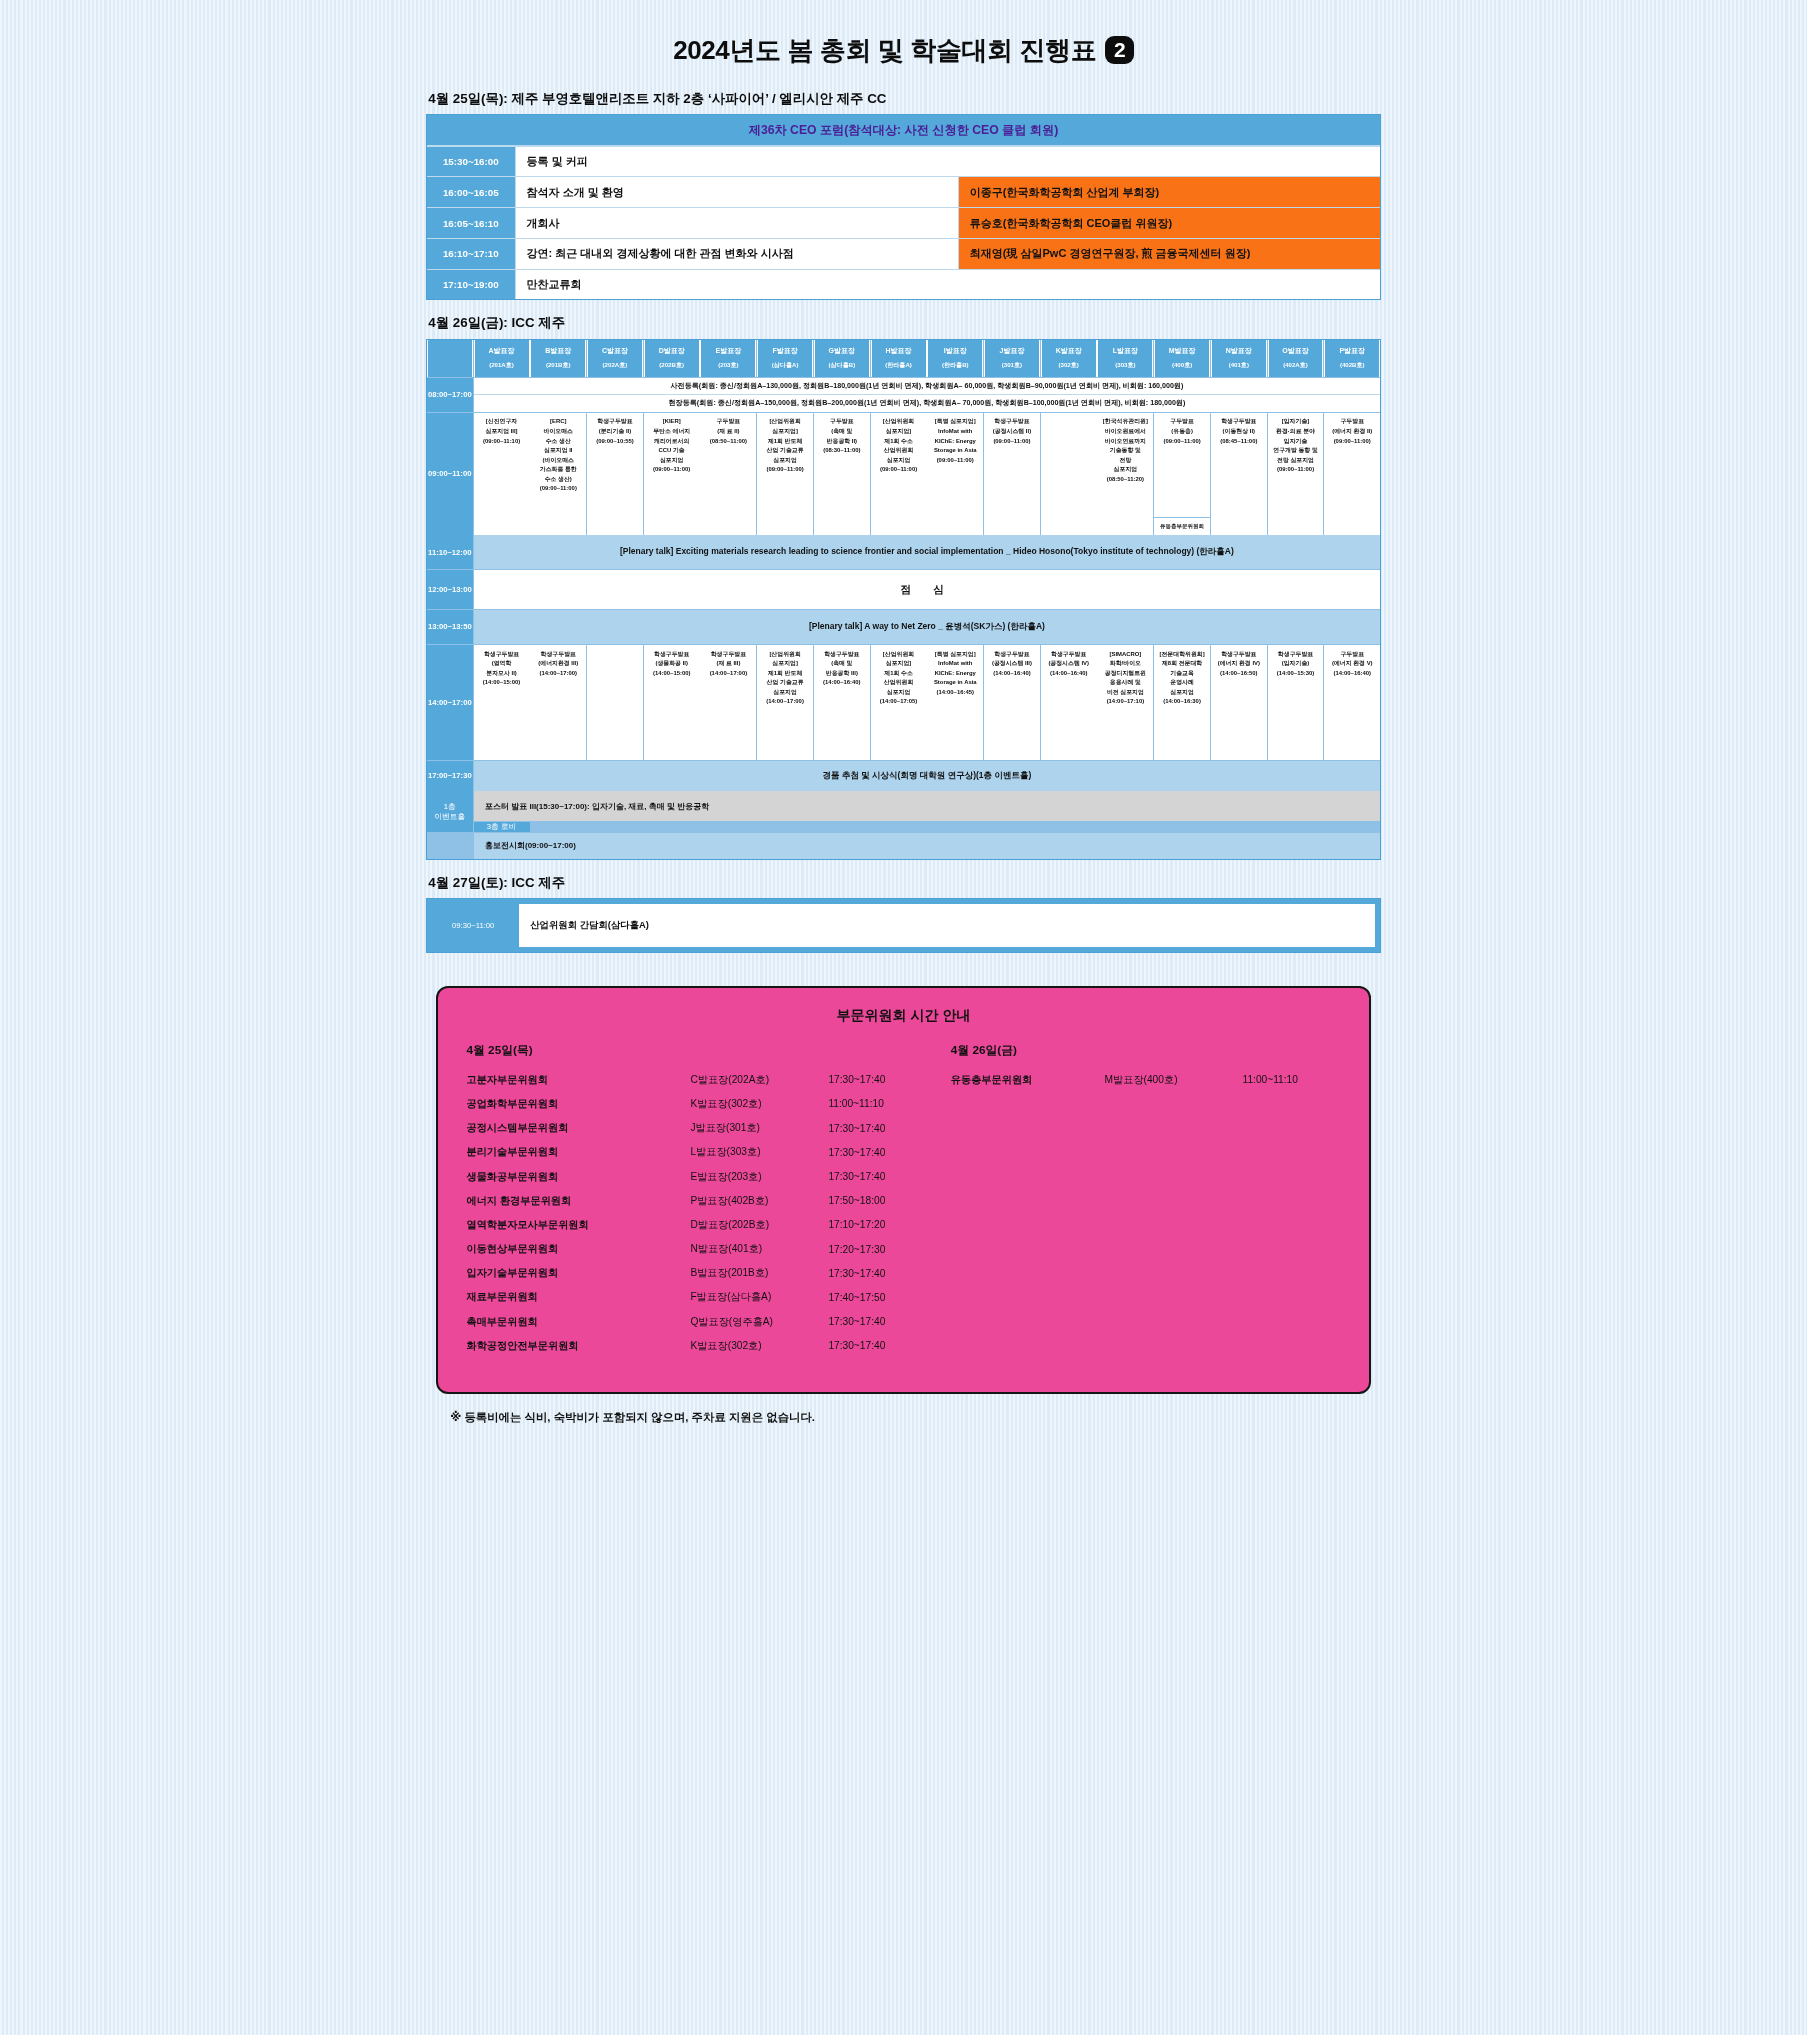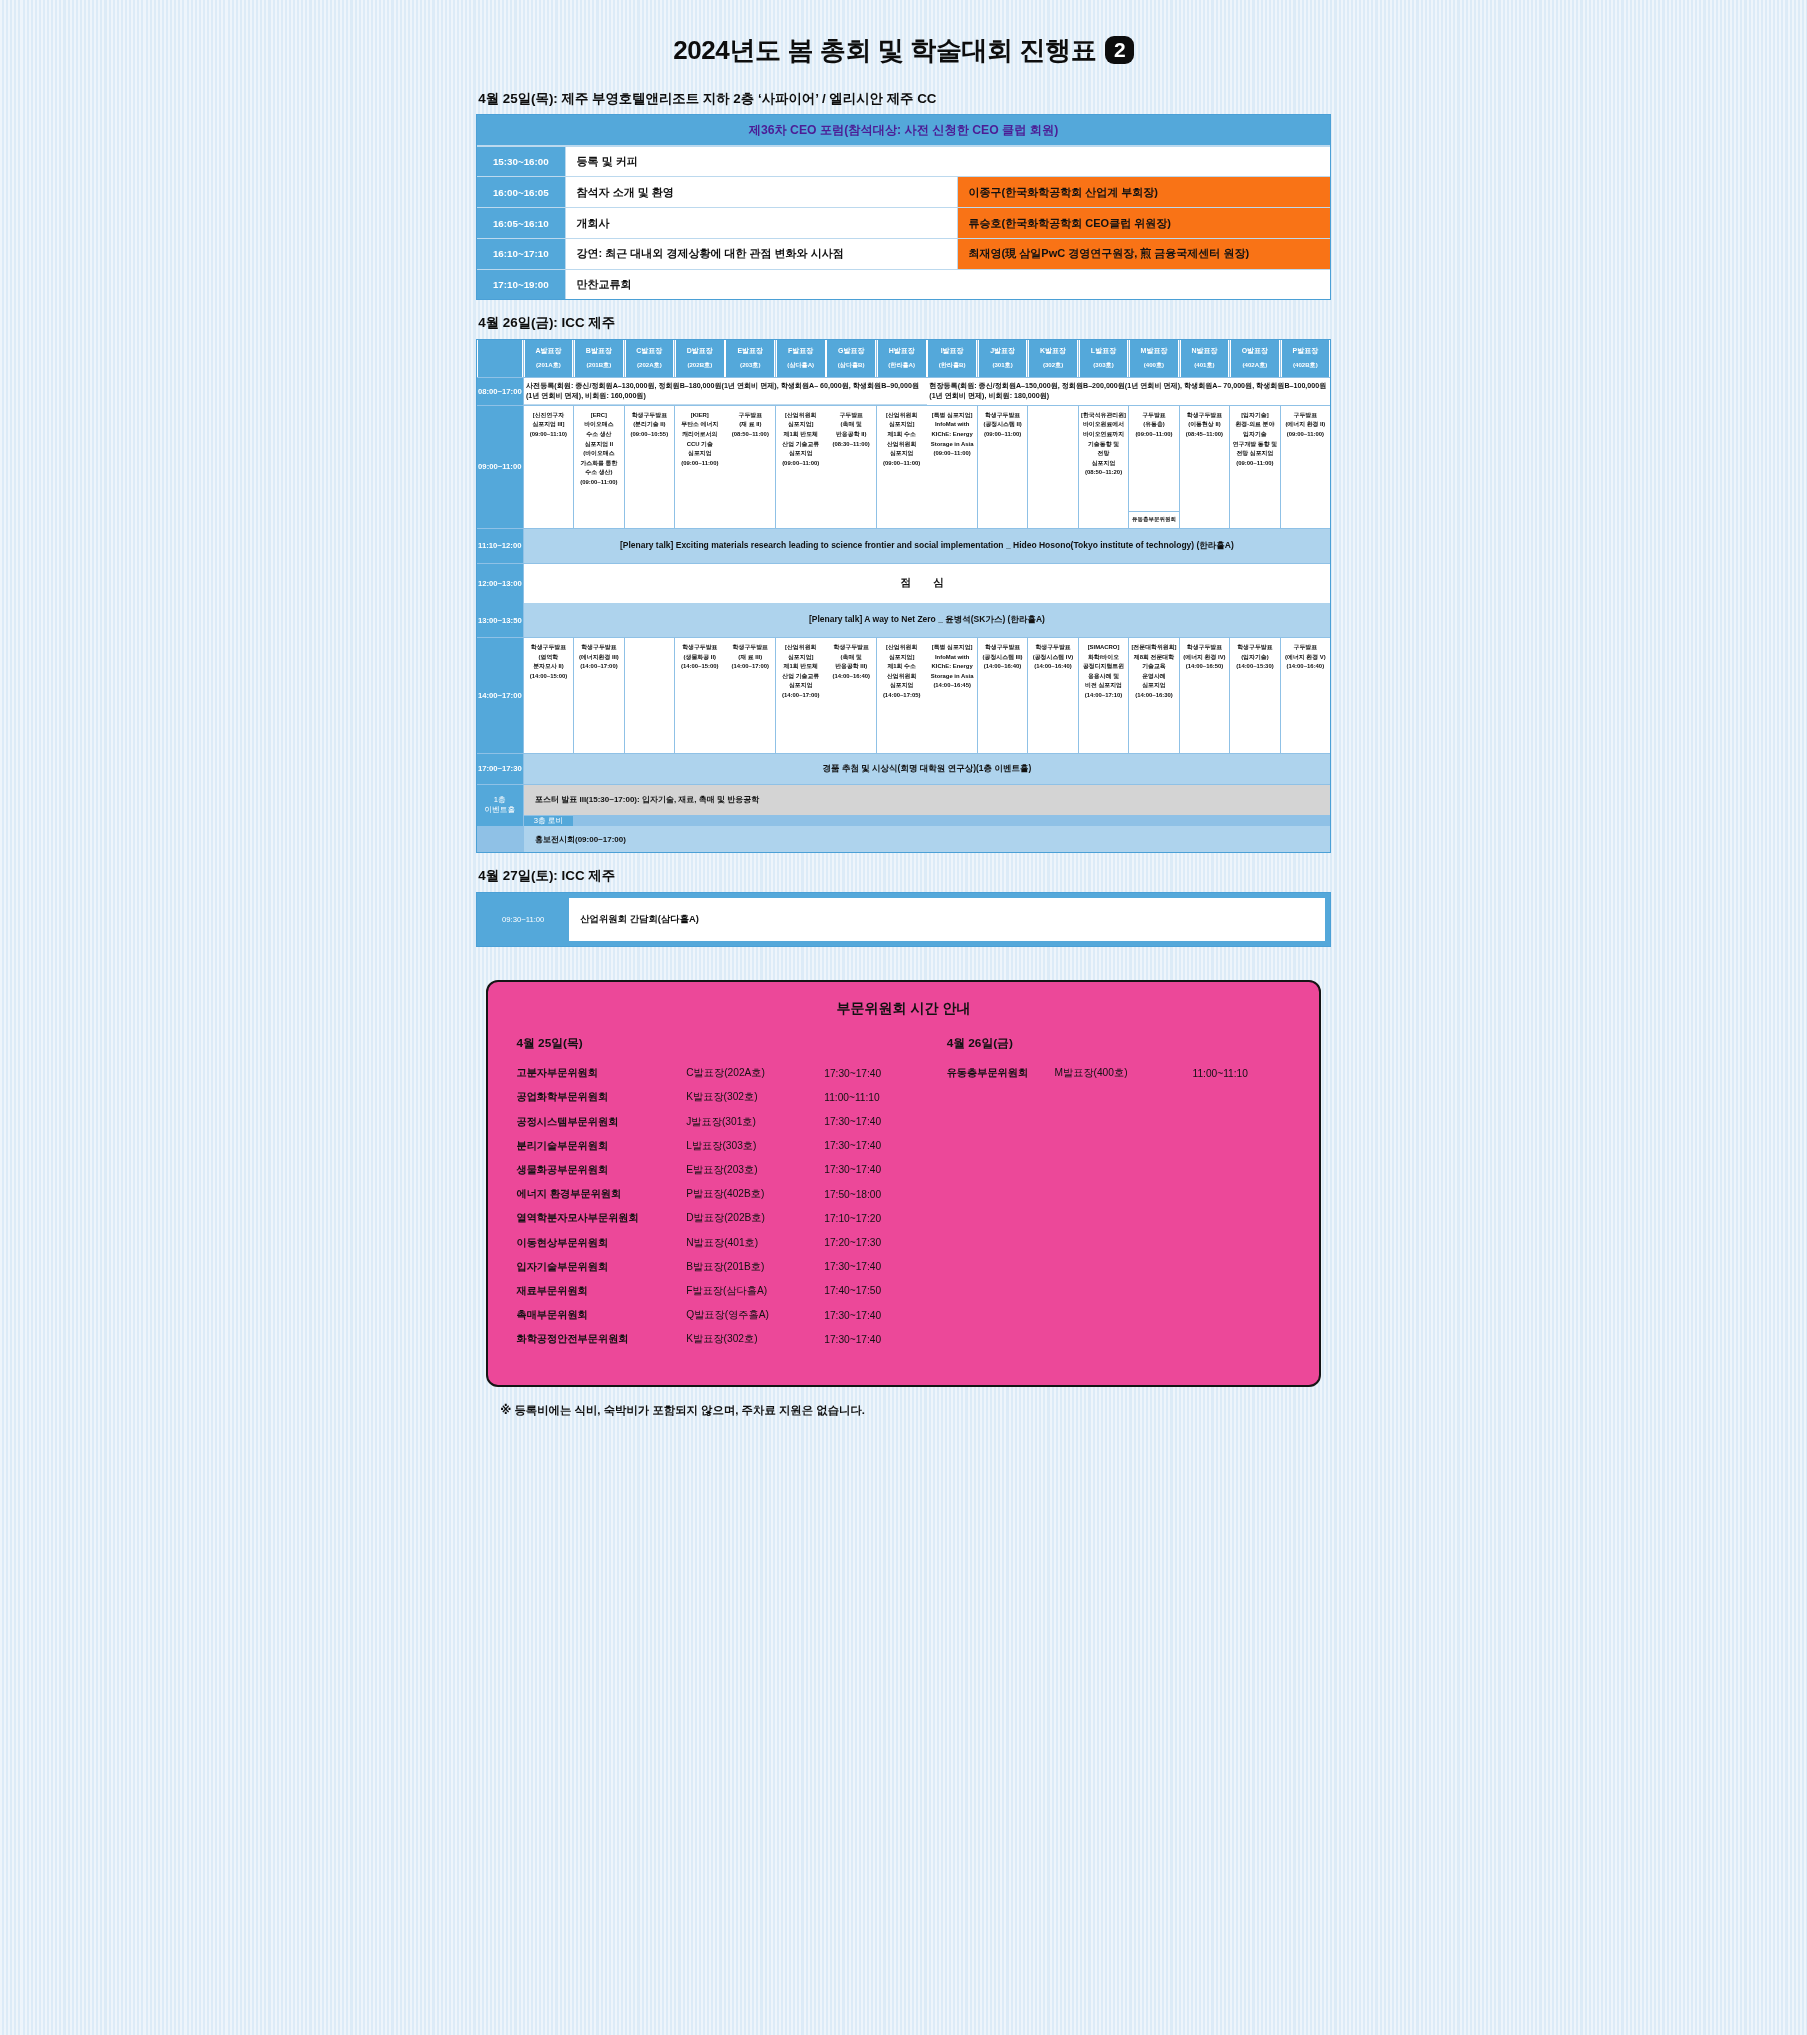--- a/index.html
+++ b/index.html
@@ -2,21 +2,21 @@
 <html style="font-size:6.5px"><head>
 <meta charset="utf-8">
 <style>
   * { margin:0; padding:0; box-sizing:border-box; }
   body {
     font-family: "Liberation Sans", "DejaVu Sans", sans-serif;
     background:
       repeating-linear-gradient(90deg, #eef5fb 0px, #eef5fb 2px, #dcebf7 2px, #dcebf7 4.1px);
     color:#111;
   }
-  .page { width:892px; margin:0 auto; padding:22.4px 18.3px 24.4px 18.3px; }
+  .page { width:992px; margin:0 auto; padding:22.4px 18.3px 24.4px 18.3px; }
 
   
   .title-wrap { text-align:center; margin:10.2px 0 22.4px 0; }
   .main-title { display:inline-flex; align-items:center; gap:9px;
     font-size:26px; font-weight:800; letter-spacing:-0.4px; color:#0d0d0d; }
   .badge { display:inline-flex; align-items:center; justify-content:center;
     width:28.5px; height:28.5px; background:#0d0d0d; color:#fff; border-radius:9px;
     font-size:21px; font-weight:800; }
 
   .day-heading { font-size:13.4px; font-weight:800; margin:14px 0 6.5px 2.4px; color:#0d0d0d; }
@@ -44,21 +44,21 @@
   .venue-head .vroom { font-size:6.1px; font-weight:600; }
   .corner { background:#54a8da; }
   .sched .cell-time { font-size:7.7px; }
   .session { background:#fff; text-align:center; white-space:pre-line;
     font-size:5.9px; font-weight:600; line-height:1.62; padding:4.9px 1.6px;
     color:#0d0d0d; }
   .r-morning { min-height:122px; }
   .r-afternoon { min-height:115px; }
   .merged { grid-column:2 / -1; display:flex; align-items:center; justify-content:center;
     text-align:center; font-weight:700; }
-  .reg-cell { grid-column:2 / -1; background:#fff; display:flex; flex-direction:row; }
+  .reg-cell { grid-column:2 / -1; background:#fff; display:flex; flex-direction:column; }
   .reg-line { flex:1; display:flex; align-items:center; justify-content:center;
     font-size:7.1px; font-weight:700; padding:3.3px 2.4px; }
   .reg-line:first-child { border-bottom:0.8px solid #bcd9ee; }
   .plenary { background:#aed3ed; font-size:8.5px; min-height:34px; padding:4.1px 12.2px; }
   .lunch { background:#fff; font-size:10.6px; min-height:39px; letter-spacing:0.9em; }
   .raffle { background:#aed3ed; font-size:8.5px; min-height:30px; }
   .poster { background:#d4d4d4; justify-content:flex-start; text-align:left;
     font-size:8px; min-height:30px; padding:4.1px 11.4px; }
   .lobby { background:#aed3ed; justify-content:flex-start; text-align:left;
     font-size:8px; min-height:26px; padding:4.1px 11.4px; }

